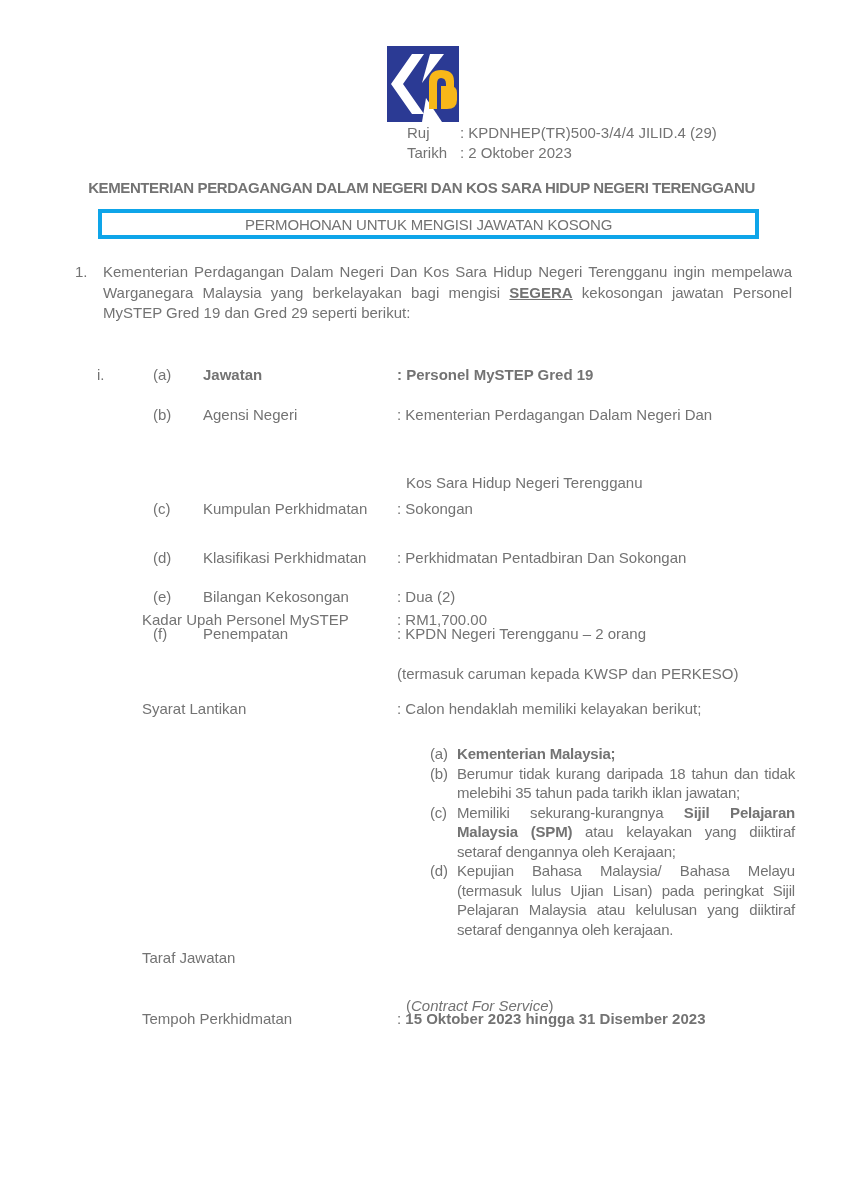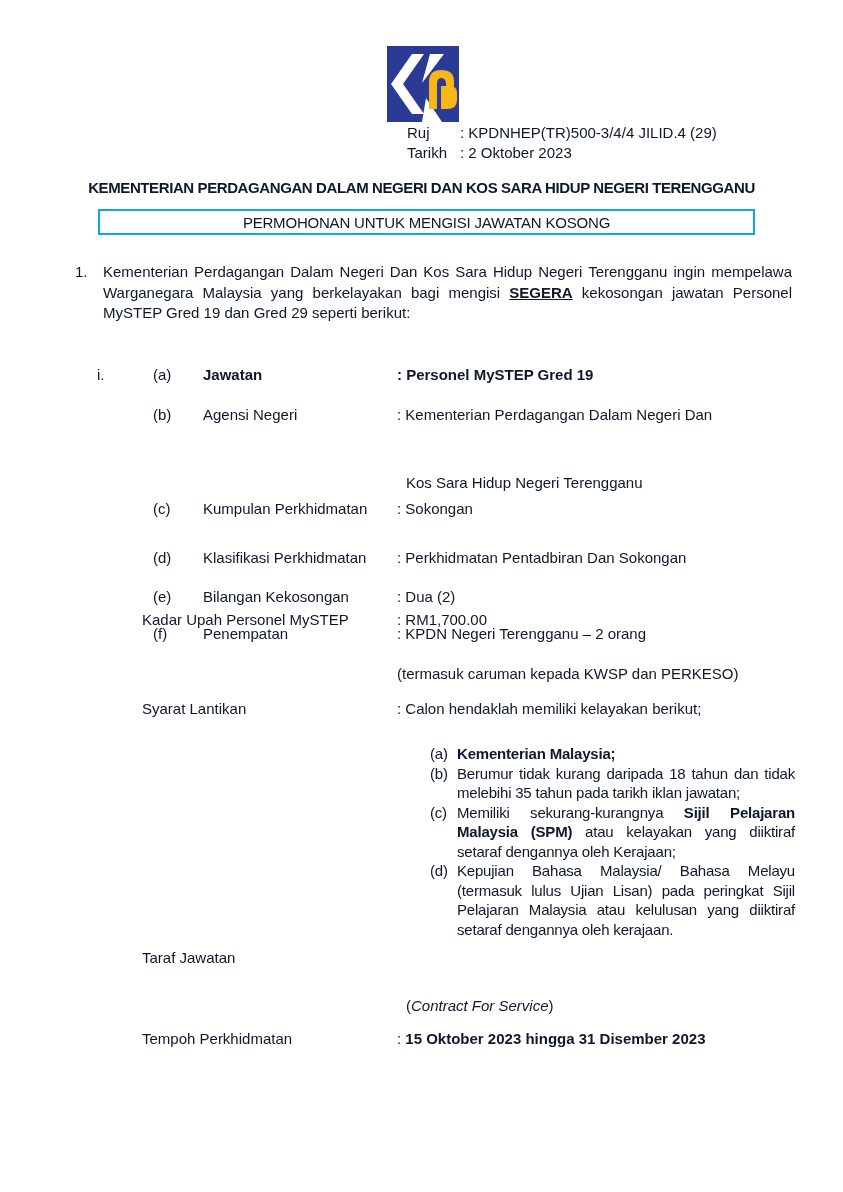--- a/index.html
+++ b/index.html
@@ -3,37 +3,37 @@
 <meta charset="utf-8">
 <style>
   html,body{margin:0;padding:0;background:#888;}
   .page{
     position:relative;
     width:843px;height:1192px;
     margin:0 auto;
     background:#ffffff;
     font-family:"Liberation Sans", sans-serif;
     font-size:15px;
-    color:#0f172a;
+    color:#737373;
     overflow:hidden;
   }
   
   .logo{position:absolute;left:387px;top:46px;width:72px;height:76px;}
   
   .refblock{position:absolute;left:407px;top:123px;line-height:20px;}
   .ref-row{display:flex;}
   .ref-label{width:53px;}
   
   .title{
     position:absolute;top:179px;left:0;width:100%;
     text-align:center;font-weight:bold;letter-spacing:-0.4px;white-space:nowrap;
   }
   .subtitle-box{
     position:absolute;left:98px;top:209px;width:653px;height:22px;
-    border:2px solid #0ea5e9;
+    border:4px solid #0ea5e9;
     display:flex;align-items:center;justify-content:center;
     letter-spacing:-0.2px;
   }
   
   .intro{position:absolute;left:75px;top:262px;width:717px;line-height:20.5px;}
   .intro-number{position:absolute;left:0;top:0;}
   .intro-text{margin-left:28px;text-align:justify;}
   .emph{font-weight:bold;text-decoration:underline;}
   
   .vacancy{position:absolute;left:97px;top:365px;width:694px;}
@@ -41,21 +41,21 @@
   .gap-b{margin-top:19px}.gap-c{margin-top:5px}.gap-d{margin-top:29px}
   .gap-e{margin-top:18px}.gap-f{margin-top:17px}
   .bold{font-weight:bold;}
   .cont-line{padding-left:9px;margin-top:48px;}
   
   .label-row{position:absolute;left:142px;width:649px;display:grid;grid-template-columns:255px 1fr;line-height:20.5px;}
   .salary-row{top:610px;}
   .salary-note{position:absolute;left:397px;top:664px;line-height:20.5px;}
   .syarat-row{top:699px;}
   .status-row{top:948px;line-height:20px;}
-  .period-row{top:1009px;margin-top:20px;}
+  .period-row{top:1009px;}
   
   .reqs{position:absolute;left:430px;top:744px;width:365px;line-height:19.5px;letter-spacing:-0.2px;}
   .req{position:relative;padding-left:27px;text-align:justify;}
   .req .marker{position:absolute;left:0;top:0;}
   .italic{font-style:italic;}
 </style>
 </head>
 <body>
 
 <div class="page">

